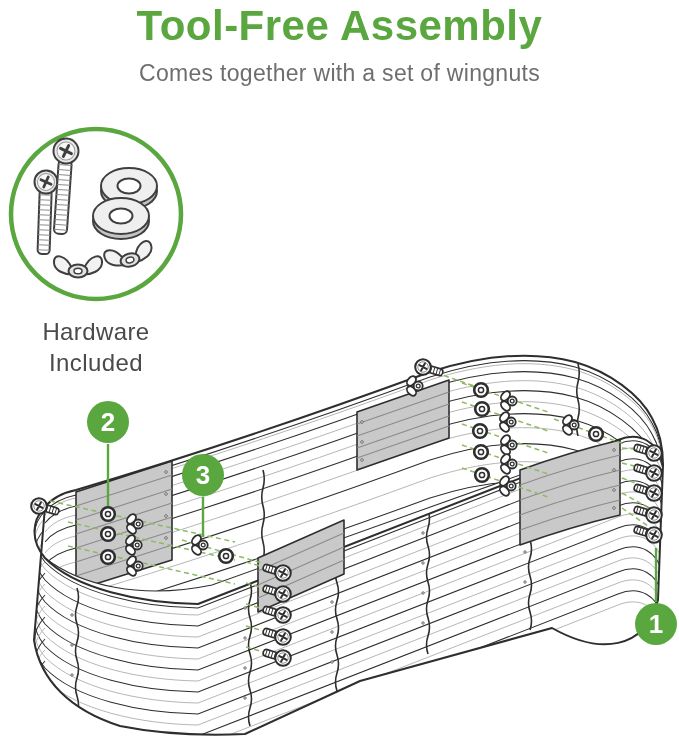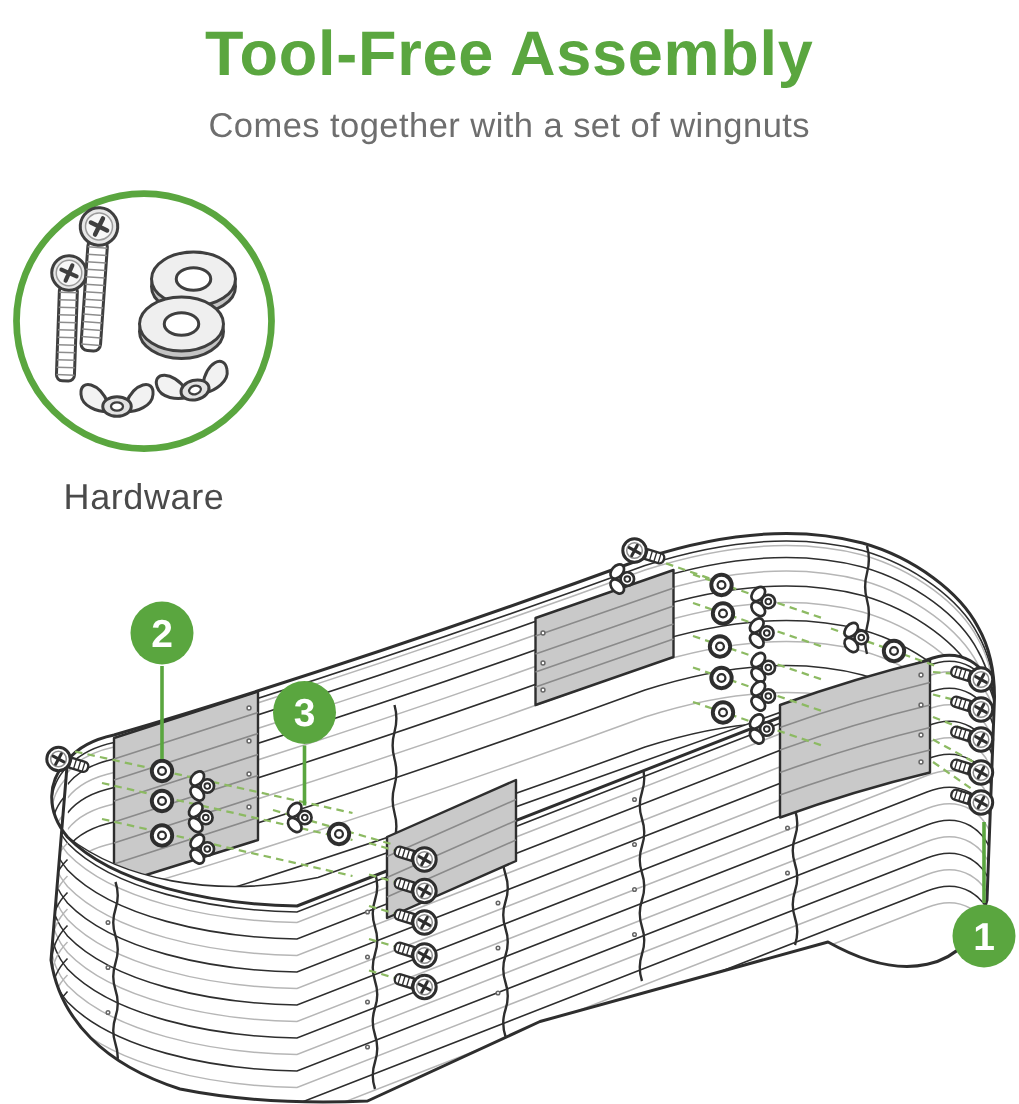--- a/index.html
+++ b/index.html
@@ -4,21 +4,21 @@
 <style>
   :root{
     --accent-green:#5aa63f; --leader-green:#8cba62; --line-dark:#2e2e2e;
     --line-light:#b6b6b6; --panel-gray:#c9c9c9; --panel-line:#8a8a8a;
     --subtitle-gray:#6e6e6e; --caption-gray:#4a4a4a; --badge-text:#ffffff;
   }
   *{margin:0;padding:0;box-sizing:border-box}
   html,body{width:679px;height:736px;overflow:hidden;background:#fff;
     font-family:"Liberation Sans",sans-serif;}
   .page{position:relative;width:679px;height:736px;background:#fff;}
-  .header{position:absolute;top:12px;left:0;width:679px;text-align:center;}
+  .header{position:absolute;top:2px;left:0;width:679px;text-align:center;}
   .title{font-size:42px;font-weight:700;letter-spacing:.5px;color:var(--accent-green);}
   .subtitle{margin-top:8px;font-size:23px;line-height:31px;color:var(--subtitle-gray);letter-spacing:.3px;}
   .inset{position:absolute;left:4px;top:124px;width:184px;height:184px;}
   .inset svg{display:block;width:184px;height:184px;}
   .caption{position:absolute;left:0;top:316px;width:192px;text-align:center;
     font-size:24px;line-height:31px;color:var(--caption-gray);letter-spacing:.4px;}
   .diagram{position:absolute;left:0;top:0;width:679px;height:736px;}
   .badge{position:absolute;width:42px;height:42px;border-radius:50%;
     background:var(--accent-green);color:var(--badge-text);font-size:26px;font-weight:700;
     display:flex;align-items:center;justify-content:center;}
@@ -92,20 +92,21 @@
       <g transform="translate(126,136) rotate(-14)">
         <path d="M -6 -2 C -11 -16 -25 -19 -24 -8 C -23.5 0 -13 3.5 -6 3.5 Z" fill="#f2f2f2" stroke="#3f3f3f" stroke-width="2"></path>
         <path d="M 6 -2 C 11 -16 25 -19 24 -8 C 23.5 0 13 3.5 6 3.5 Z" fill="#f2f2f2" stroke="#3f3f3f" stroke-width="2"></path>
         <ellipse rx="9.5" ry="6.5" fill="#e2e2e2" stroke="#3f3f3f" stroke-width="2"></ellipse>
         <ellipse rx="4" ry="2.8" fill="#fff" stroke="#3f3f3f" stroke-width="1.5"></ellipse>
       </g>
     </svg>
   </div>
   <div class="caption">
     <div>Hardware</div>
+    <div>Included</div>
   </div>
 
   <svg class="diagram" viewBox="0 0 679 736">
     <defs>
 
       <path id="rn" d="M 45 507 C 32 520 30 540 45 558 C 75 589 140 603 198 604 L 618 440 C 640 431 658 442 663 465" fill="none"></path>
 
       <path id="rt" d="M 45 507 C 52 498 62 493 76 490 C 120 477 250 438 430 372 C 480 356 530 350 575 362 C 610 372 640 395 652 418 C 660 432 663 450 663 465" fill="none"></path>
       <g id="washer">
         <circle r="6.8" fill="#fff" stroke="var(--line-dark)" stroke-width="2.6"></circle>

